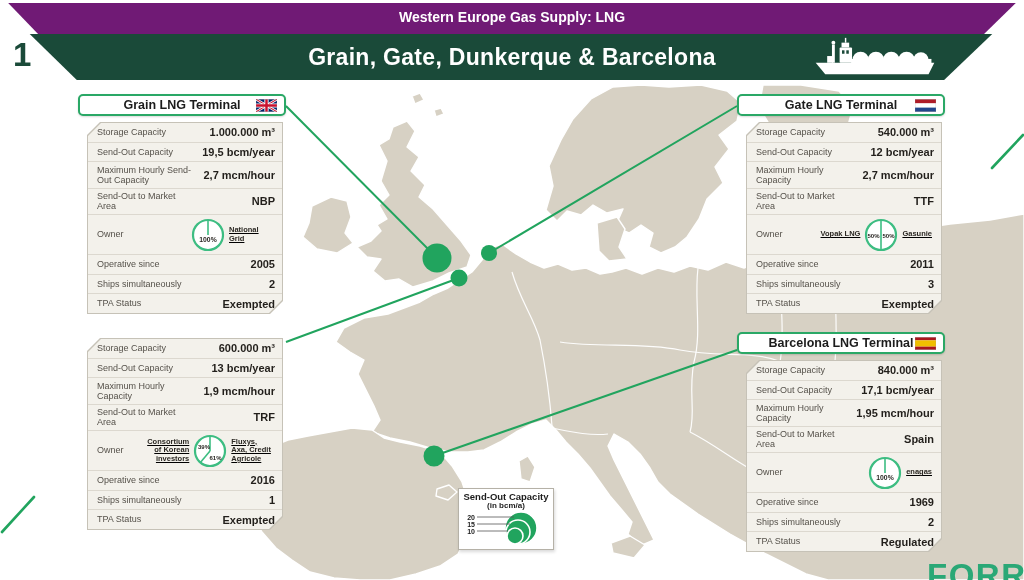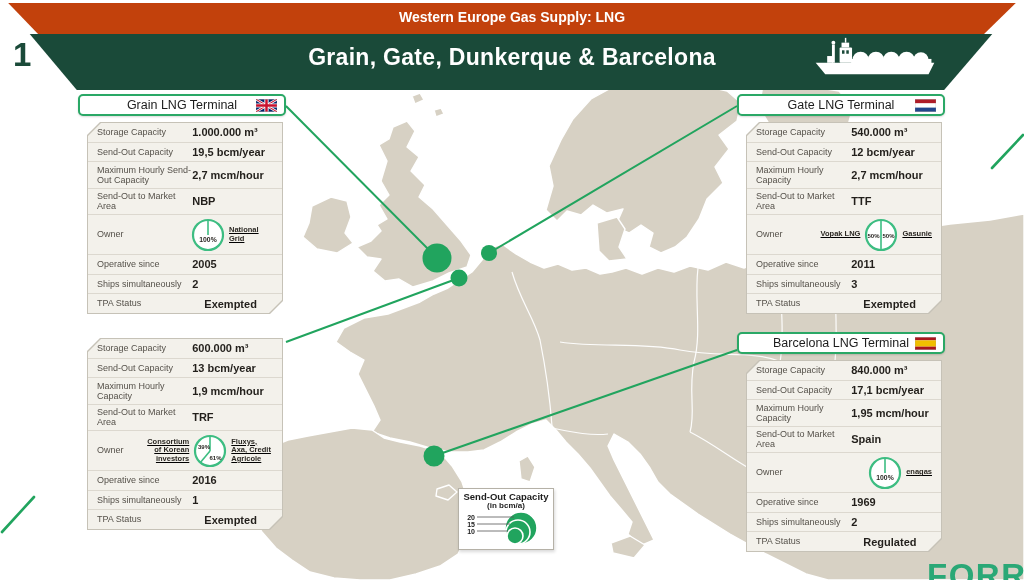--- a/index.html
+++ b/index.html
@@ -2,23 +2,23 @@
 <html><head>
 <meta charset="utf-8">
 <style>
   html,body{margin:0;padding:0;background:#e8e8e8;}
   .stage{position:relative;width:1024px;height:580px;background:#ffffff;overflow:hidden;
          font-family:"Liberation Sans",sans-serif;}
   svg{display:block}
 
   
   .band{position:absolute;left:0;width:1024px;color:#fff;text-align:center;}
-  .band-light{top:3px;height:34px;background:#c2410c;line-height:28px;font-size:14px;font-weight:bold;
+  .band-light{top:3px;height:34px;background:#701a75;line-height:28px;font-size:14px;font-weight:bold;
               clip-path:polygon(0.8% 0,99.2% 0,95.8% 100%,4% 100%);}
-  .band-dark{top:34px;height:56px;background:#1a4a39;line-height:46px;font-size:23px;font-weight:bold;
+  .band-dark{top:34px;height:46px;background:#1a4a39;line-height:46px;font-size:23px;font-weight:bold;
              clip-path:polygon(2.9% 0,96.9% 0,92.2% 100%,7.5% 100%);letter-spacing:.3px;}
   .page-num{position:absolute;left:13px;top:36px;font-size:33px;font-weight:bold;color:#1a4a39;}
   .ship{position:absolute;left:812px;top:35px;}
 
   
   .map-layer,.overlay-layer{position:absolute;left:0;top:0;}
   .land{fill:#d7d1c4;stroke:#ffffff;stroke-width:1.4;stroke-linejoin:round;}
   .border-line{fill:none;stroke:#ffffff;stroke-width:1.2;opacity:.95;}
   .conn{stroke:#21a45e;stroke-width:2;fill:none;}
   .dot{fill:#21a45e;}
@@ -26,35 +26,35 @@
 
   
   .card{position:absolute;width:208px;z-index:5;}
   .card-grain{left:78px;top:94px}
   .card-gate{left:737px;top:94px}
   .card-dunkerque{left:78px;top:332px}
   .card-barcelona{left:737px;top:332px}
   .card-head{box-sizing:border-box;height:22px;border:2px solid #2aa866;border-radius:5px;background:#fff;
              display:flex;align-items:center;justify-content:center;position:relative;
              box-shadow:0 1px 2px rgba(0,0,0,.15);}
-  .card-head .t{font-size:12.5px;font-weight:normal;color:#1c1c1c;}
+  .card-head .t{font-size:12.5px;font-weight:bold;color:#1c1c1c;}
   .card-head .flag{position:absolute;right:7px;top:3px;width:21px;height:13px;}
   .flag rect.fr-border{fill:none;stroke:#9a9a9a;stroke-width:1;}
   .card-bodywrap{position:relative;margin:6px 8px 0 9px;width:196px;height:192px;}
   .bodyframe{position:absolute;inset:0;background:#c6c2b7;
              clip-path:polygon(13px 0,100% 0,100% calc(100% - 13px),calc(100% - 13px) 100%,0 100%,0 13px);}
   .bodyinner{position:absolute;inset:1px;background:#f3f1eb;display:flex;flex-direction:column;
              clip-path:polygon(13px 0,100% 0,100% calc(100% - 13px),calc(100% - 13px) 100%,0 100%,0 13px);}
   .row{display:flex;align-items:center;padding:1px 7px 1px 9px;border-bottom:1px solid #dcd8cf;box-sizing:border-box;}
   .row:last-child{border-bottom:none;gap:26px;}
   .r-s{flex:10 1 0}
   .r-2l{flex:14 1 0}
   .r-owner{flex:22 1 0}
   .lbl{flex:1.15;font-size:9px;color:#55514a;line-height:1.15;}
-  .val{flex:1;font-size:11px;font-weight:bold;color:#221f1b;text-align:left;line-height:1.1;}
+  .val{flex:1;font-size:11px;font-weight:bold;color:#221f1b;text-align:right;line-height:1.1;}
   .r-owner .lbl{flex:0 0 44px;}
   .owner-wrap{flex:1;display:flex;align-items:center;justify-content:flex-end;gap:3px;padding-right:2px;text-decoration:underline;}
   .sub{font-size:7.5px;font-weight:bold;color:#2b2823;line-height:1.15;}
   .sub.left{text-align:right;max-width:58px;}
   .sub.right{text-align:left;max-width:44px;}
   .pie{flex:0 0 auto}
   .pc{fill:#ffffff;stroke:#3dbd82;stroke-width:2.2;}
   .pl{stroke:#3dbd82;stroke-width:1.6;}
   .pt{font-size:6.8px;font-weight:bold;fill:#221f1b;}
   .pt2{font-size:6px;font-weight:bold;fill:#221f1b;}

